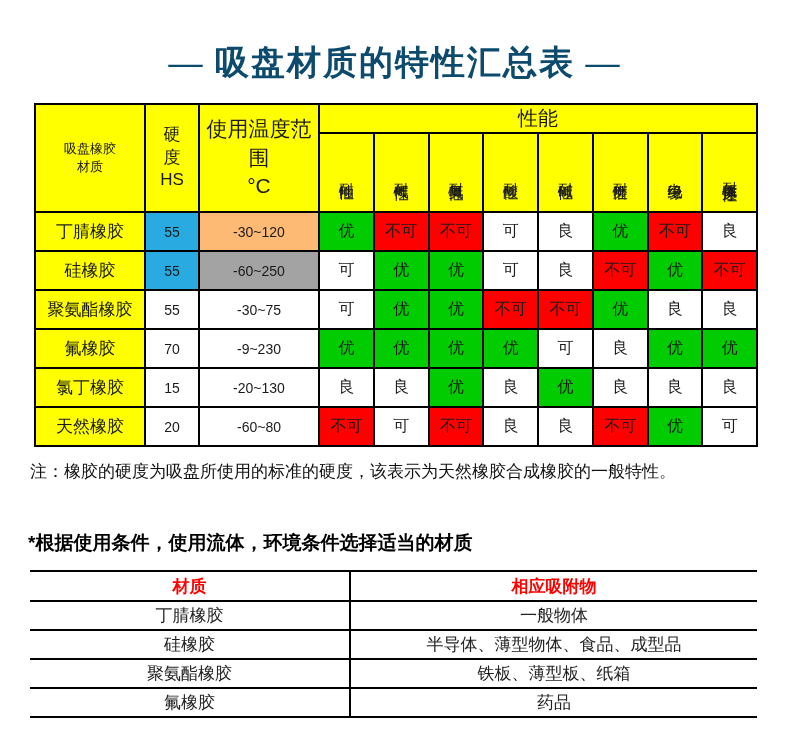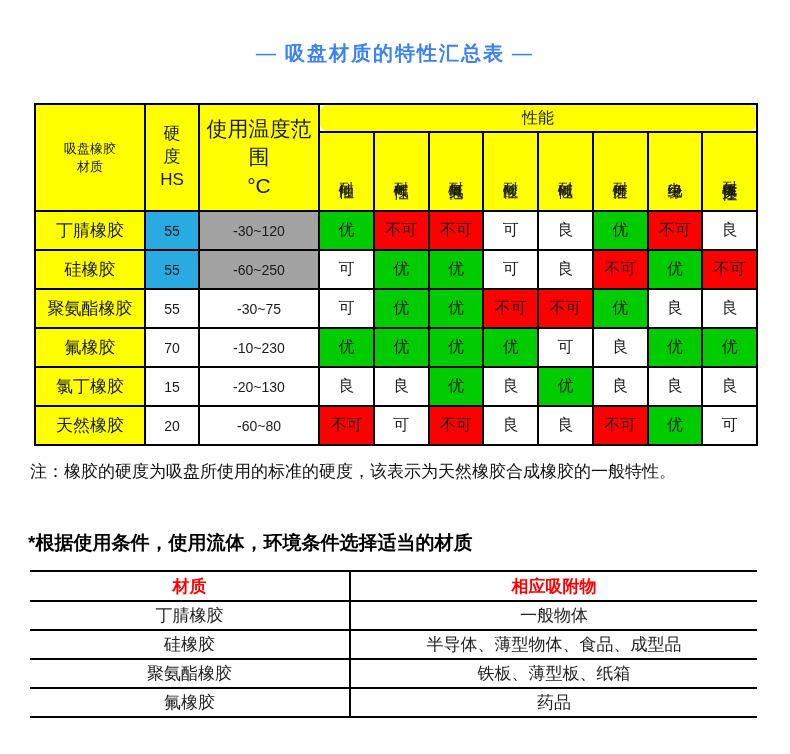--- a/index.html
+++ b/index.html
@@ -2,30 +2,30 @@
 <html style="--yellow: #ffff00; --blue: #29abe2; --green: #00cc00; --red: #ff0000;"><head>
 <meta charset="utf-8">
 <style>
   html,body{margin:0;padding:0;}
   body{
     width:790px;height:754px;position:relative;background:#ffffff;
     font-family:"Liberation Sans", sans-serif;color:#1a1a1a;overflow:hidden;
   }
   .title{
     position:absolute;left:0;top:40px;width:790px;text-align:center;
-    font-family:"Liberation Serif", serif;font-weight:bold;font-size:20px;
-    letter-spacing:2px;color:#3b82f6;
+    font-family:"Liberation Serif", serif;font-weight:bold;font-size:34px;
+    letter-spacing:2px;color:#0c4a6e;
   }
   
   .t1wrap{position:absolute;left:34px;top:103px;}
   table{border-collapse:collapse;table-layout:fixed;}
   .t1{width:722px;}
   .t1 th,.t1 td{border:2px solid #000;padding:0;text-align:center;vertical-align:middle;overflow:hidden;}
   .t1 th{background:var(--yellow);font-weight:normal;}
-  .perf-band{height:26px;font-size:16px;border-radius:11px;}
+  .perf-band{height:26px;font-size:20px;}
   .subhead th{height:77px;}
   .vtext{
     writing-mode:vertical-lr;height:72px;margin:0 auto;
     font-size:15px;line-height:1.2;text-align:center;letter-spacing:1px;
   }
   .corner .line,.hard .line,.temph .line{display:block;line-height:1.35;}
   .corner{font-size:13px;}
   .hard{font-size:17px;}
   .temph{font-size:21px;}
   .t1 tbody tr{height:39px;}
@@ -104,21 +104,21 @@
           </th>
         <th>
             <div class="vtext">耐气体穿透性</div>
           </th>
       </tr>
     </thead>
     <tbody>
       <tr>
         <td class="mat">丁腈橡胶</td>
         <td class="num" style="background: rgb(41, 171, 226);">55</td>
-        <td class="num" style="background: #a3a3a3;">-30~120</td>
+        <td class="num" style="background: #fdba74;">-30~120</td>
         <td class="val" style="background: rgb(0, 204, 0);">优</td>
         <td class="val" style="background: rgb(255, 0, 0);">不可</td>
         <td class="val" style="background: rgb(255, 0, 0);">不可</td>
         <td class="val">可</td>
         <td class="val">良</td>
         <td class="val" style="background: rgb(0, 204, 0);">优</td>
         <td class="val" style="background: rgb(255, 0, 0);">不可</td>
         <td class="val">良</td>
       </tr>
       <tr>
@@ -143,21 +143,21 @@
         <td class="val" style="background: rgb(0, 204, 0);">优</td>
         <td class="val" style="background: rgb(255, 0, 0);">不可</td>
         <td class="val" style="background: rgb(255, 0, 0);">不可</td>
         <td class="val" style="background: rgb(0, 204, 0);">优</td>
         <td class="val">良</td>
         <td class="val">良</td>
       </tr>
       <tr>
         <td class="mat">氟橡胶</td>
         <td class="num">70</td>
-        <td class="num">-10~230</td>
+        <td class="num">-9~230</td>
         <td class="val" style="background: rgb(0, 204, 0);">优</td>
         <td class="val" style="background: rgb(0, 204, 0);">优</td>
         <td class="val" style="background: rgb(0, 204, 0);">优</td>
         <td class="val" style="background: rgb(0, 204, 0);">优</td>
         <td class="val">可</td>
         <td class="val">良</td>
         <td class="val" style="background: rgb(0, 204, 0);">优</td>
         <td class="val" style="background: rgb(0, 204, 0);">优</td>
       </tr>
       <tr>

